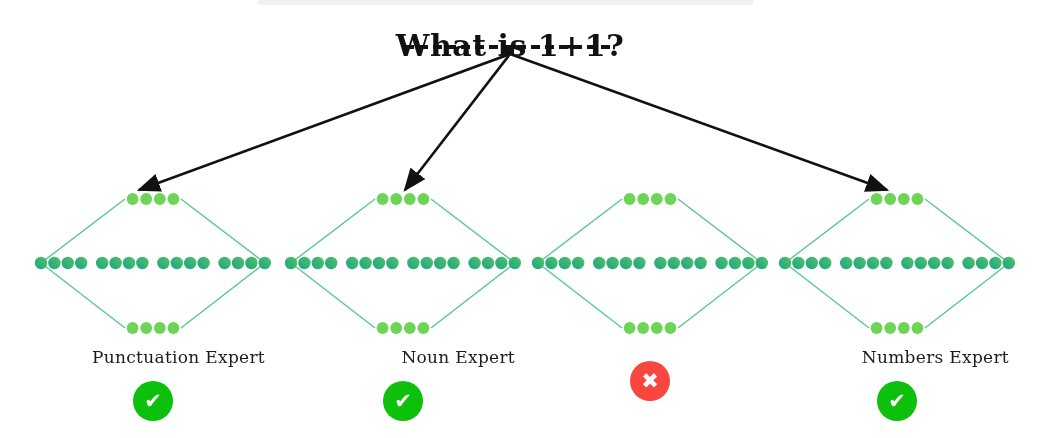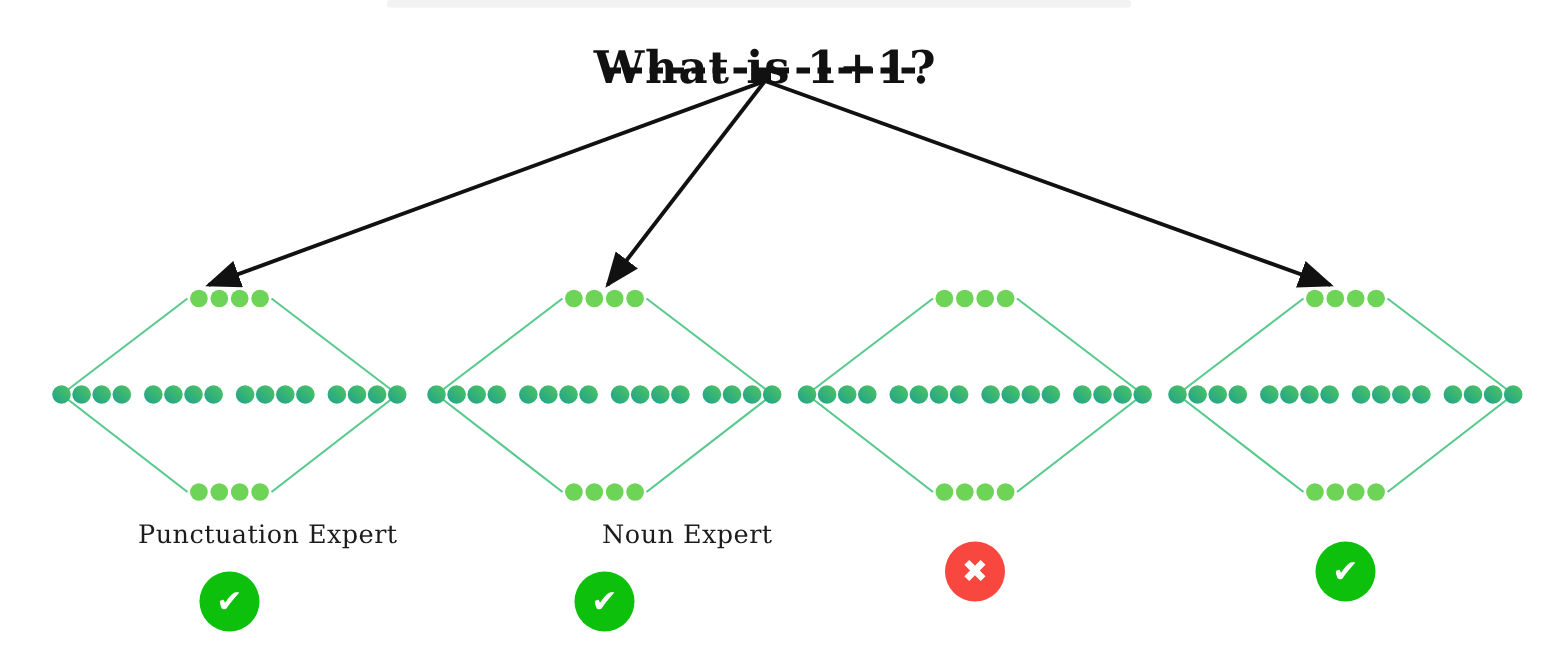--- a/index.html
+++ b/index.html
@@ -181,16 +181,17 @@
   <div class="expert-block" style="left:291px;top:347px;">
     <div class="expert-label">Noun Expert</div>
     <div class="result-icon" style="background: rgb(12, 192, 12);">✔</div>
   </div>
 
   <div class="expert-block" style="left:538px;top:347px;">
     <div class="result-icon" style="background: rgb(248, 71, 62);">✖</div>
   </div>
 
   <div class="expert-block" style="left:785px;top:347px;">
+    <div class="expert-label">Numbers Expert</div>
     <div class="result-icon" style="background: rgb(12, 192, 12);">✔</div>
   </div>
 
 </div>
 
 </body></html>

